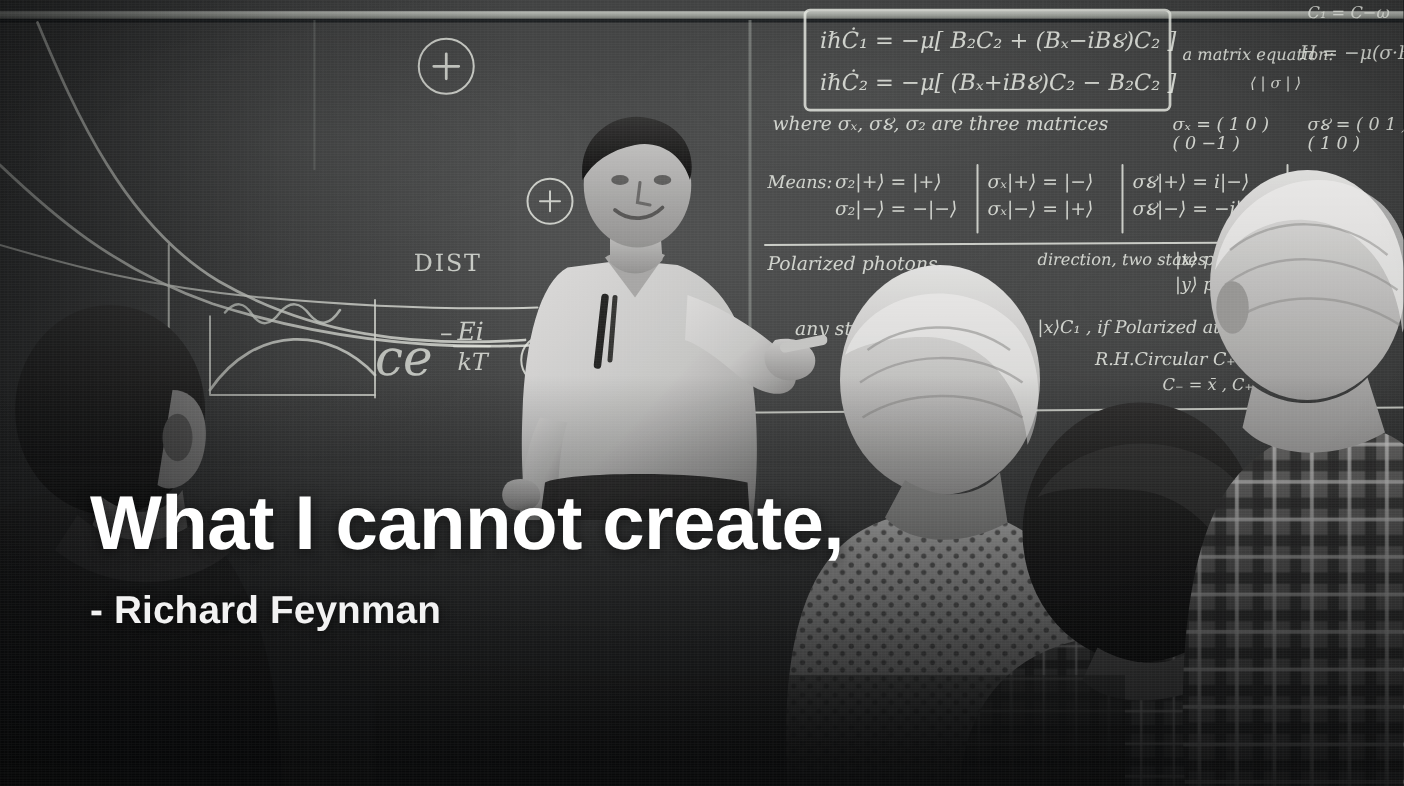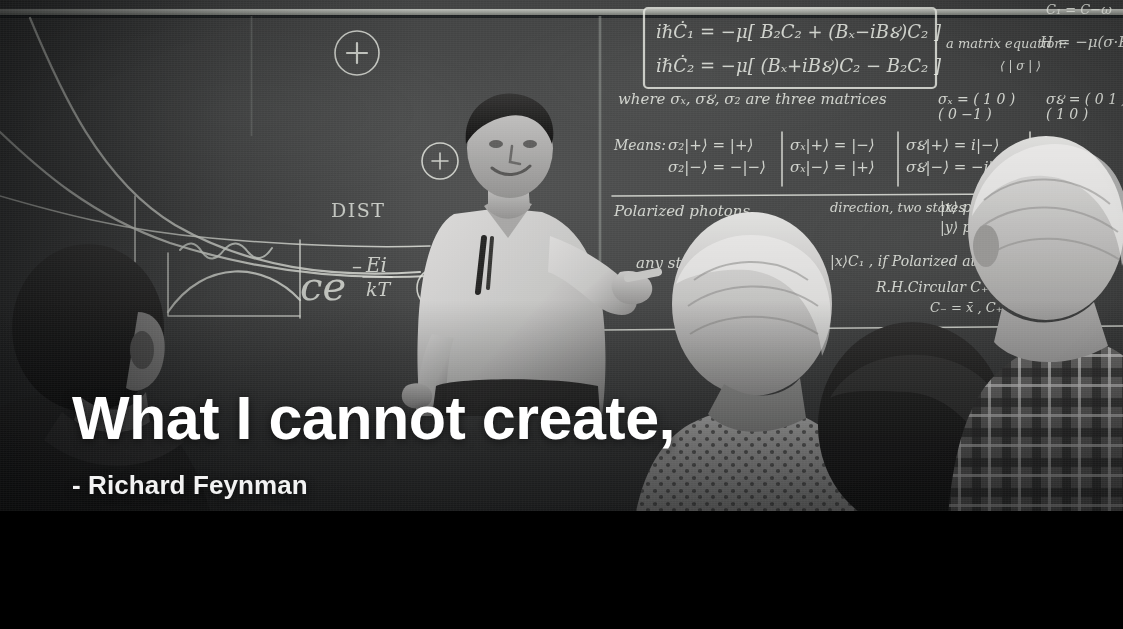--- a/index.html
+++ b/index.html
@@ -1,18 +1,18 @@
 <!DOCTYPE html>
 <html><head>
 <meta charset="utf-8">
 <style>
   html,body{margin:0;padding:0;background:#000;}
   body{font-family:"Liberation Sans",sans-serif;}
 
-  #stage{position:relative;width:1123px;height:511px;overflow:hidden;background:#14181a;}
+  #stage{position:relative;width:1123px;height:629px;overflow:hidden;background:#14181a;}
 
   
   .layer{position:absolute;}
 
   
   #board{left:0;top:0;width:1123px;height:629px;
     background:
       radial-gradient(110% 80% at 45% 30%, #4a5152 0%, #3a4142 42%, #262b2c 78%, #15181a 100%);
     filter:saturate(.18);}
 
@@ -59,21 +59,21 @@
     background:linear-gradient(90deg, rgba(8,9,10,.62) 0%, rgba(8,9,10,.18) 55%, rgba(8,9,10,0) 100%);}
   #grain{left:0;top:0;width:1123px;height:629px;pointer-events:none;opacity:.055;
     background-image:repeating-linear-gradient(0deg,rgba(255,255,255,.5) 0 1px,rgba(0,0,0,0) 1px 2px),
                      repeating-linear-gradient(90deg,rgba(255,255,255,.35) 0 1px,rgba(0,0,0,0) 1px 3px);}
 
   
   #quote{position:absolute;left:72px;top:386px;width:700px;}
   .qline{color:#ffffff;font-size:61px;line-height:64px;font-weight:700;
     letter-spacing:-.5px;margin:0;white-space:nowrap;
     text-shadow:0 2px 10px rgba(0,0,0,.55);}
-  #attrib{color:#f2f2f2;font-size:26px;font-weight:700;margin:20px 0 0 0;
+  #attrib{color:#f2f2f2;font-size:31px;font-weight:700;margin:20px 0 0 0;
     letter-spacing:.1px;text-shadow:0 2px 8px rgba(0,0,0,.6);}
 </style>
 </head>
 <body>
 
 <div id="stage">
 
   <div class="layer" id="board"></div>
   <div class="layer" id="dust"></div>
   <div class="layer" id="railtop"></div>

